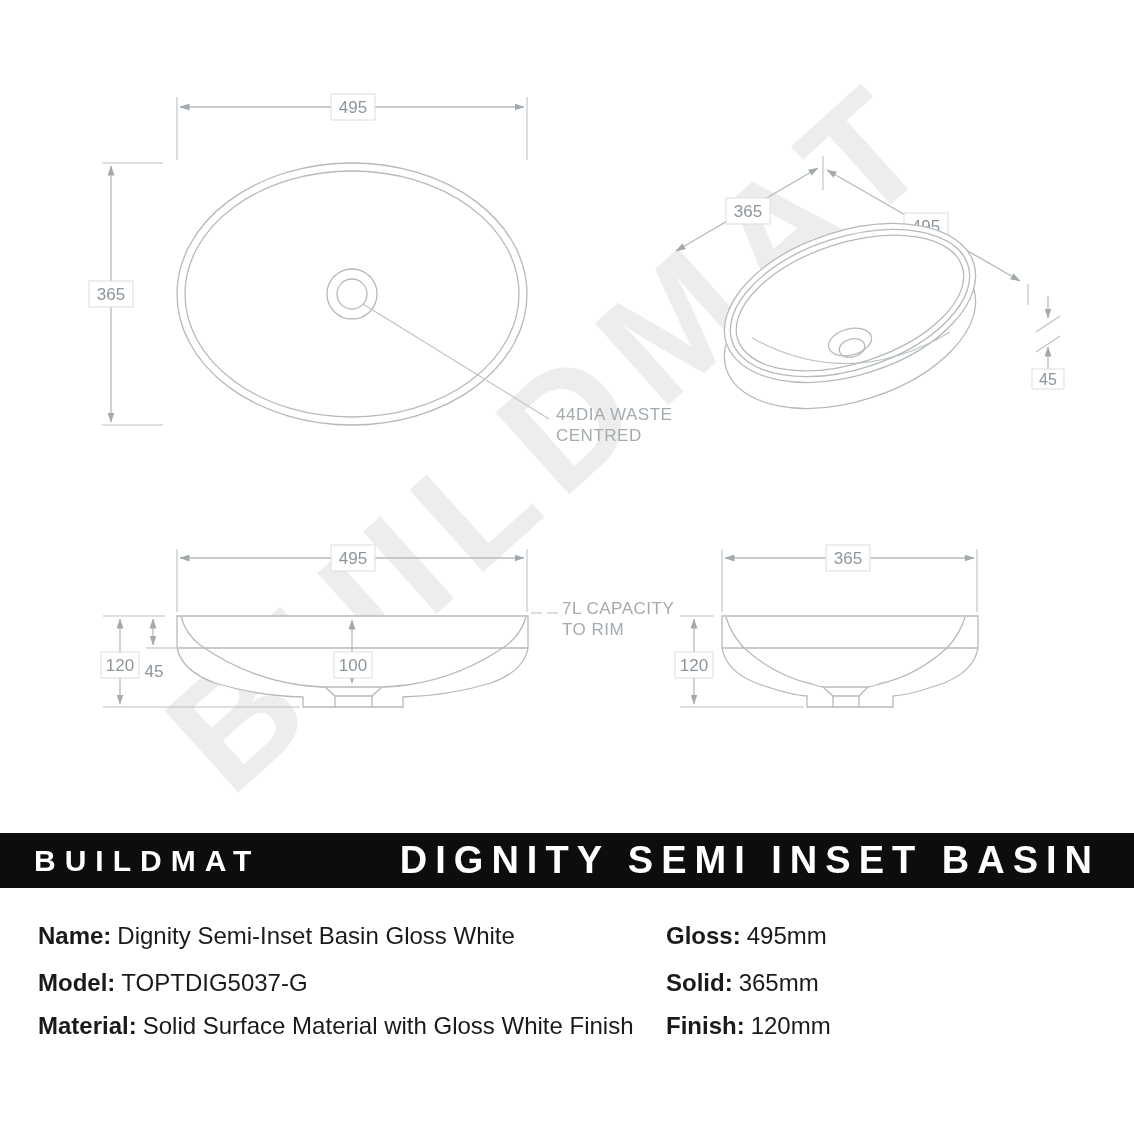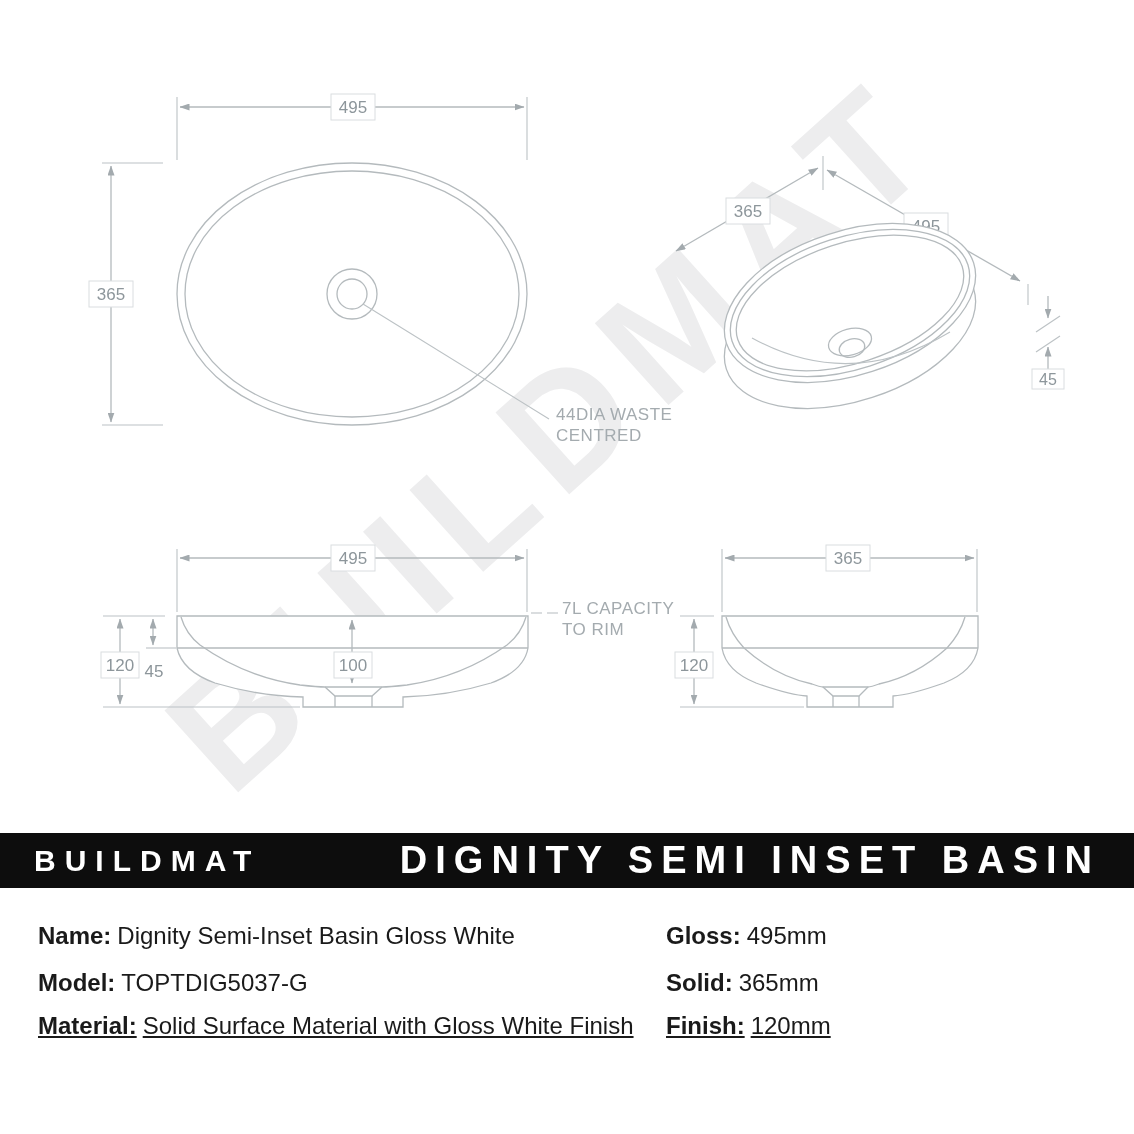--- a/index.html
+++ b/index.html
@@ -26,21 +26,21 @@
   .banner .brand{font-size:30px;font-weight:bold;letter-spacing:9px;}
   .banner .product{font-size:38px;font-weight:bold;letter-spacing:8px;}
   
   .specs{position:absolute;left:0;top:888px;width:1134px;z-index:2;color:#1a1a1a;}
   .spec-row{position:absolute;font-size:24px;white-space:nowrap;}
   .spec-row b{font-weight:bold;margin-right:6px;}
   .col-left{left:38px;}
   .col-right{left:666px;}
   .row-0{top:34px;}
   .row-1{top:81px;}
-  .row-2{top:124px;text-decoration:underline;}
+  .row-2{top:124px;}
   svg text{font-family:"Liberation Sans", sans-serif;}
   .dimtxt{font-size:17px;fill:#8d969b;}
   .dimtxt-sm{font-size:16px;fill:#8d969b;}
   .notetxt{font-size:17px;fill:#a4abaf;letter-spacing:0.5px;}
   .labelbox{fill:#ffffff;stroke:#dadde0;stroke-width:1;}
   .ln{stroke:#b4babd;stroke-width:1.3;fill:none;}
   .lnthin{stroke:#bcc2c5;stroke-width:1.1;fill:none;}
   .shape{stroke:#b4babd;stroke-width:1.3;fill:#ffffff;}
 </style>
 </head>

